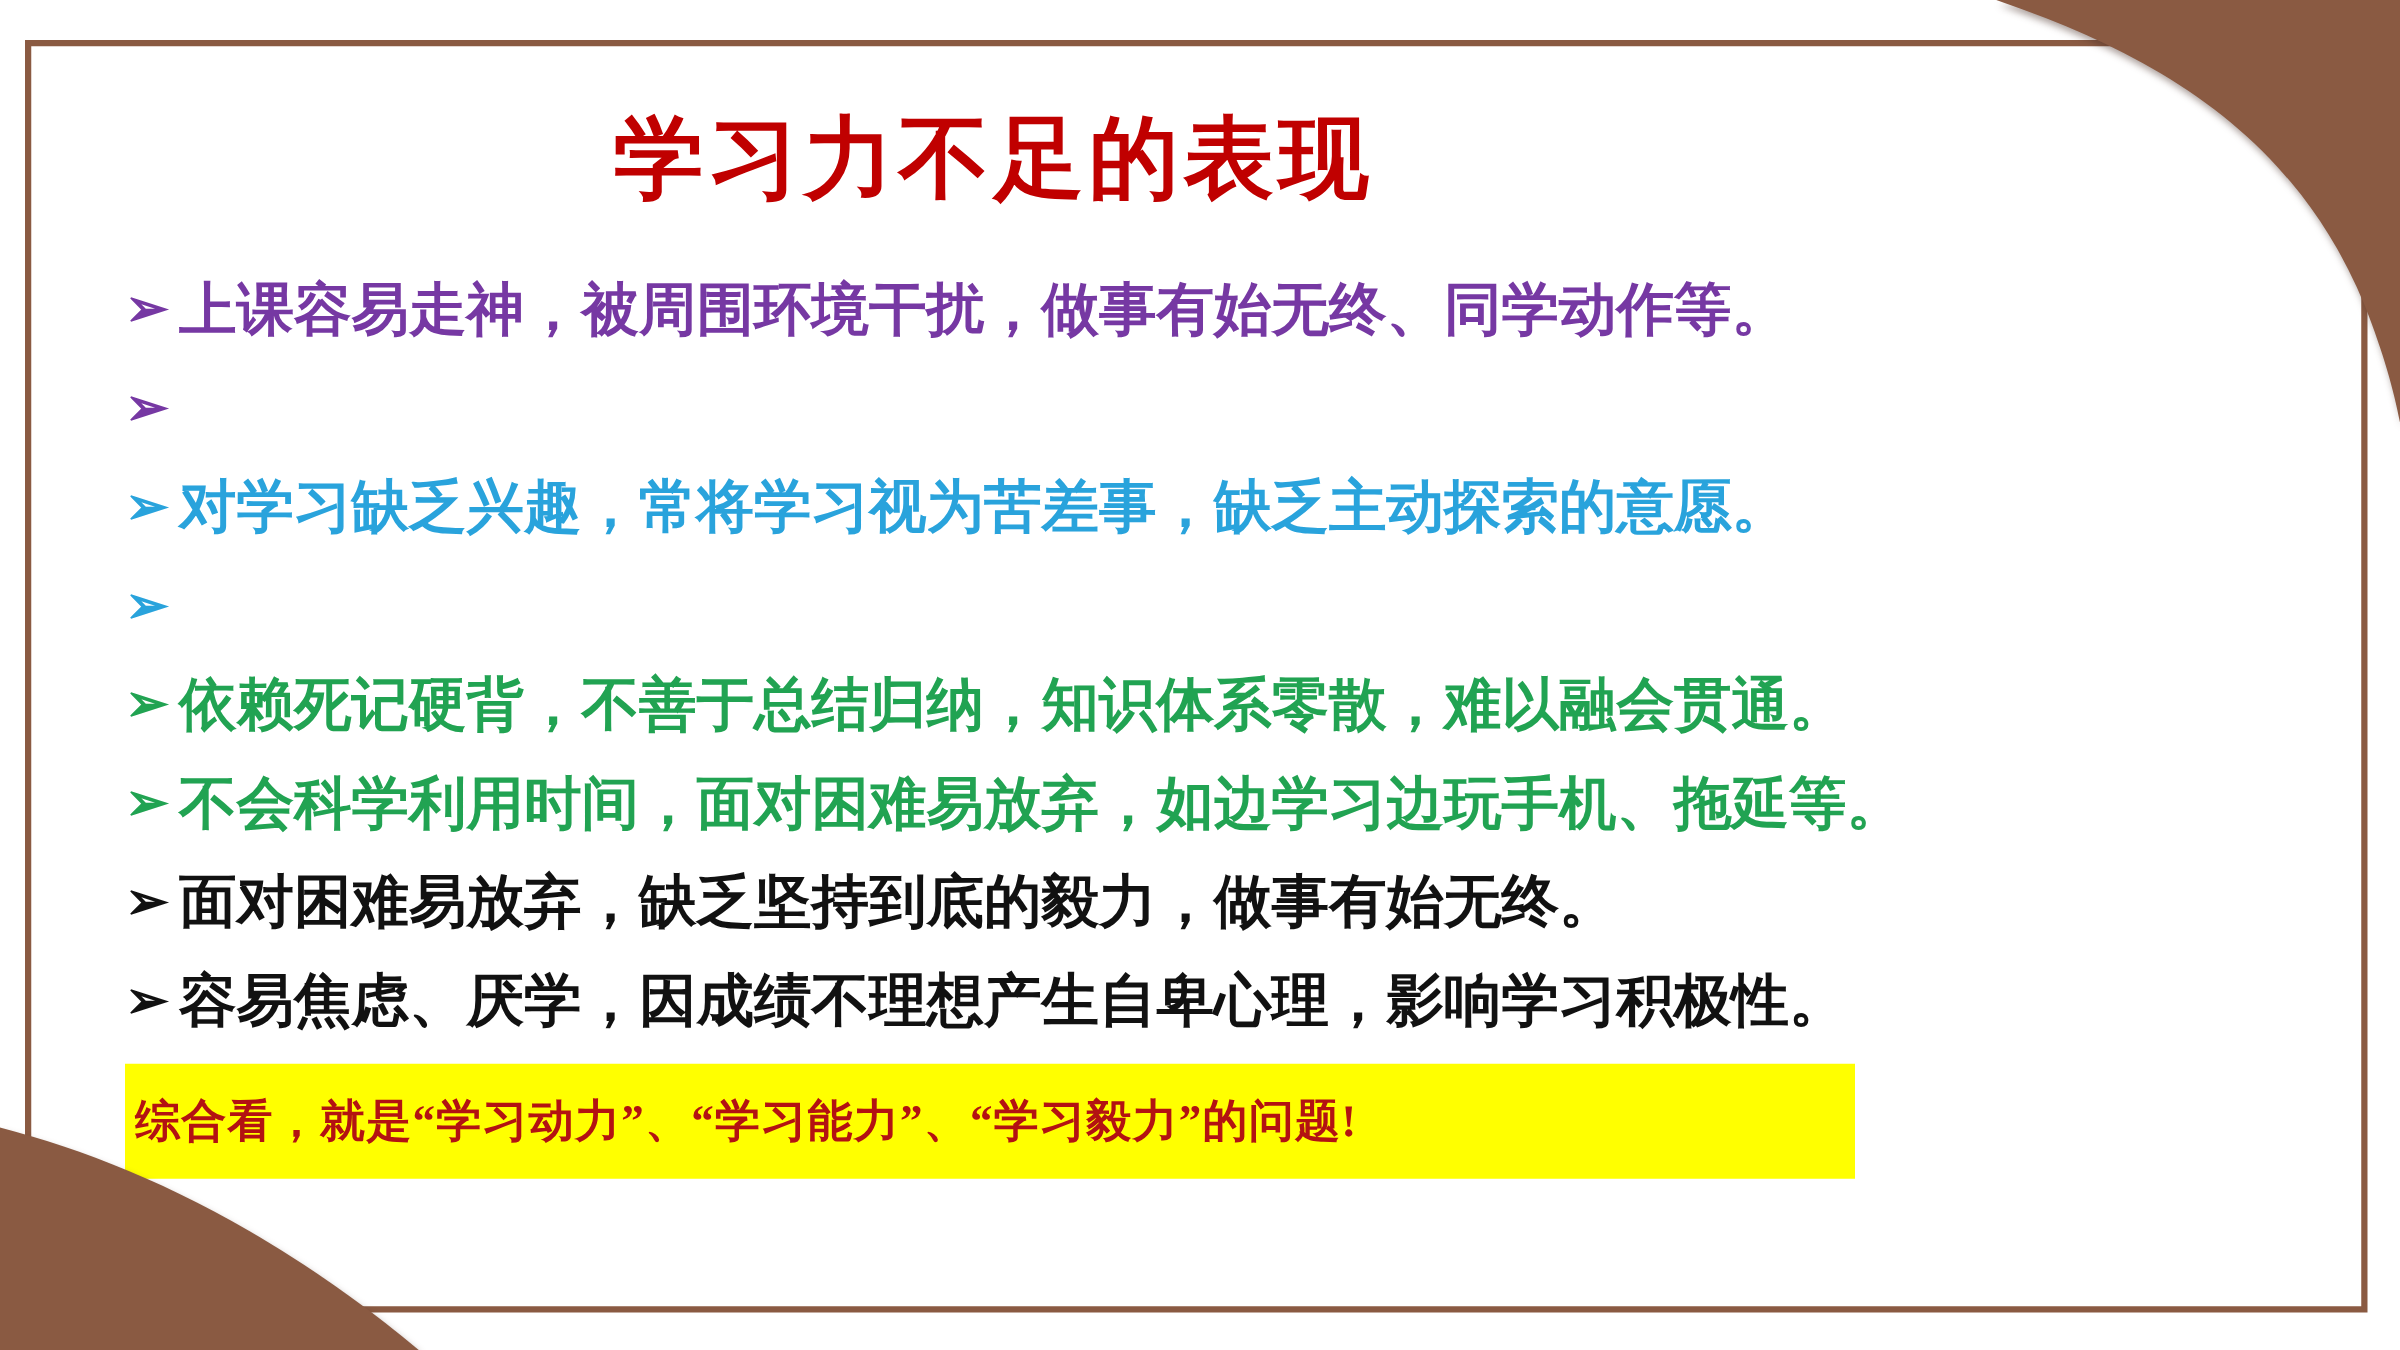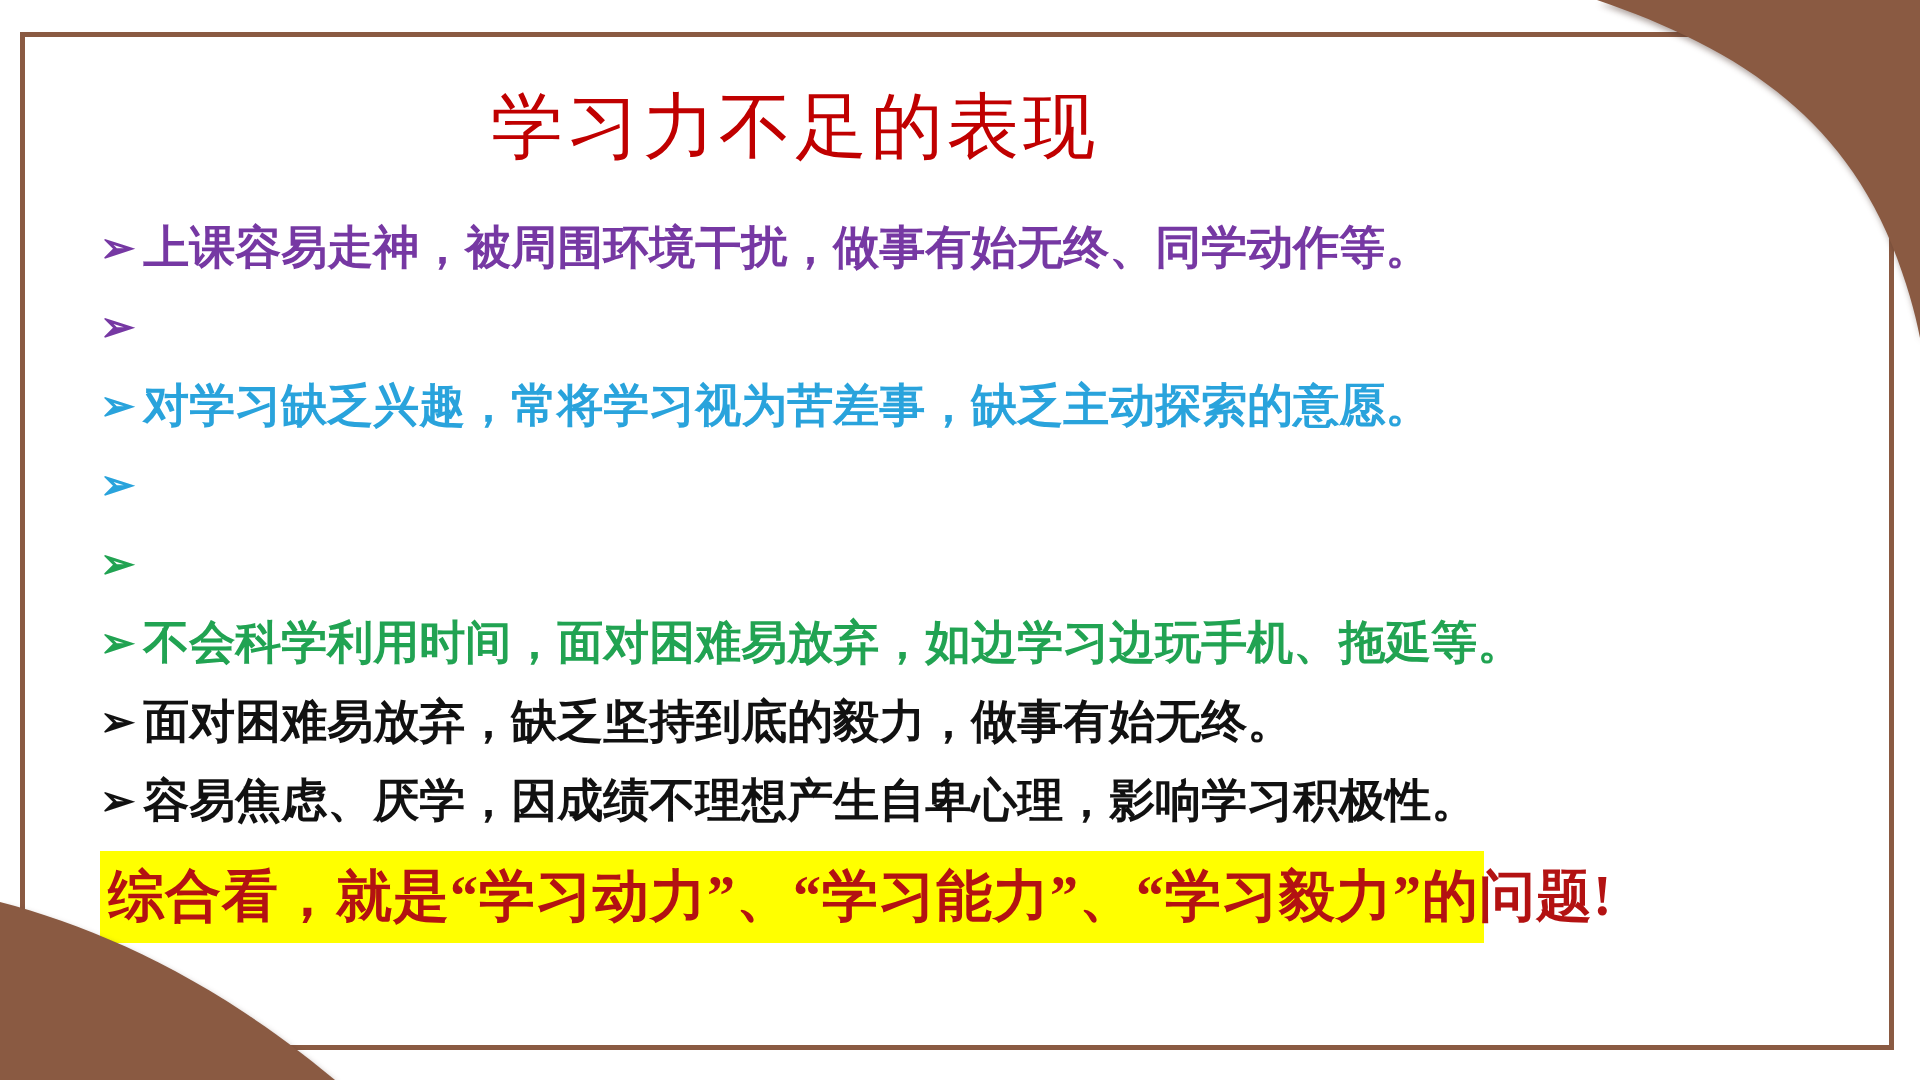--- a/index.html
+++ b/index.html
@@ -7,33 +7,33 @@
     width:1920px;height:1080px;position:relative;overflow:hidden;
     background:#ffffff;
     font-family:"Liberation Serif","DejaVu Serif",serif;
   }
   .frame{
     position:absolute;left:20px;top:32px;right:26px;bottom:30px;
     border:5px solid #8a5a42;background:transparent;pointer-events:none;
   }
   .title{
     position:absolute;left:100px;top:72px;width:1390px;height:110px;
-    text-align:center;font-size:72px;font-weight:400;letter-spacing:4px;
+    text-align:center;font-size:72px;font-weight:700;letter-spacing:4px;
     line-height:110px;white-space:nowrap;
   }
   .bullets{position:absolute;left:100px;top:208px;right:40px;}
   .bullet-line{
     height:79px;display:flex;align-items:center;
     font-size:46px;letter-spacing:0;white-space:nowrap;font-weight:600;
   }
   .marker{margin-right:8px;font-size:42px;line-height:1;}
   .conclusion-bar{
     position:absolute;left:100px;top:851px;width:1384px;height:92px;
     display:flex;align-items:center;padding-left:8px;box-sizing:border-box;
-    font-size:56px;font-weight:700;letter-spacing:1px;white-space:nowrap;
+    font-size:36px;font-weight:700;letter-spacing:1px;white-space:nowrap;
   }
   .corner{position:absolute;pointer-events:none;}
   .corner-tr{top:0;right:0;width:340px;height:360px;}
   .corner-bl{left:0;bottom:0;width:370px;height:210px;}
   .corner svg{display:block;width:100%;height:100%;}
   .swoosh{filter:drop-shadow(2px 4px 3px rgba(70,45,35,.45));}
 </style>
 </head>
 <body>
 
@@ -51,20 +51,21 @@
     </div>
     <div class="bullet-line" style="color: rgb(41, 163, 220);">
       <span class="marker">➢</span>
       <span>对学习缺乏兴趣，常将学习视为苦差事，缺乏主动探索的意愿。</span>
     </div>
     <div class="bullet-line" style="color: rgb(41, 163, 220);">
       <span class="marker">➢</span>
     </div>
     <div class="bullet-line" style="color: rgb(33, 163, 82);">
       <span class="marker">➢</span>
+      <span>依赖死记硬背，不善于总结归纳，知识体系零散，难以融会贯通。</span>
     </div>
     <div class="bullet-line" style="color: rgb(33, 163, 82);">
       <span class="marker">➢</span>
       <span>不会科学利用时间，面对困难易放弃，如边学习边玩手机、拖延等。</span>
     </div>
     <div class="bullet-line" style="color: rgb(17, 17, 17);">
       <span class="marker">➢</span>
       <span>面对困难易放弃，缺乏坚持到底的毅力，做事有始无终。</span>
     </div>
     <div class="bullet-line" style="color: rgb(17, 17, 17);">

